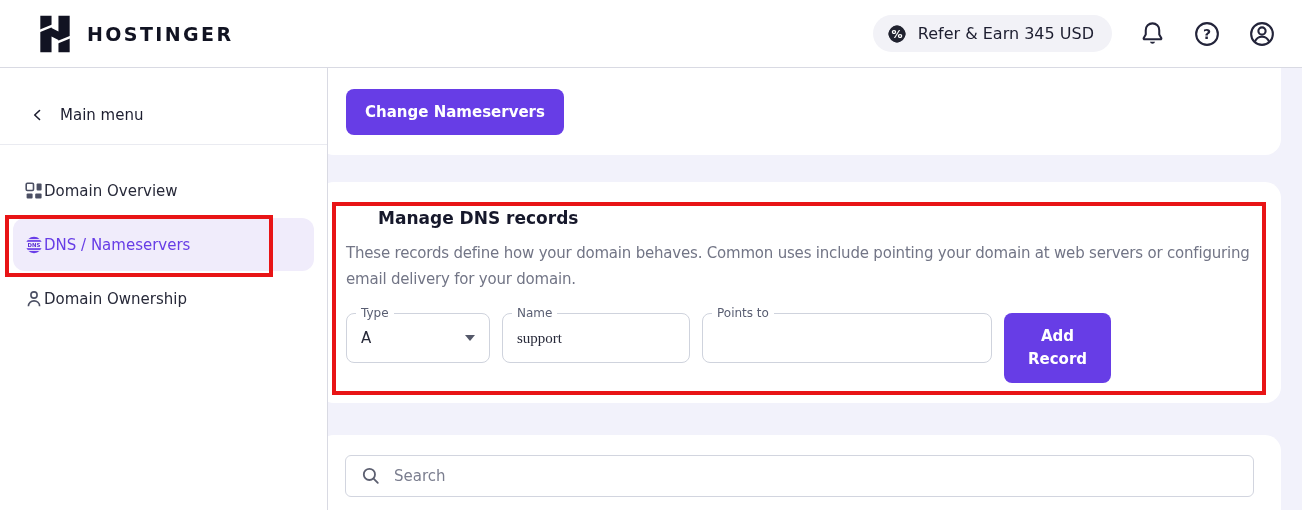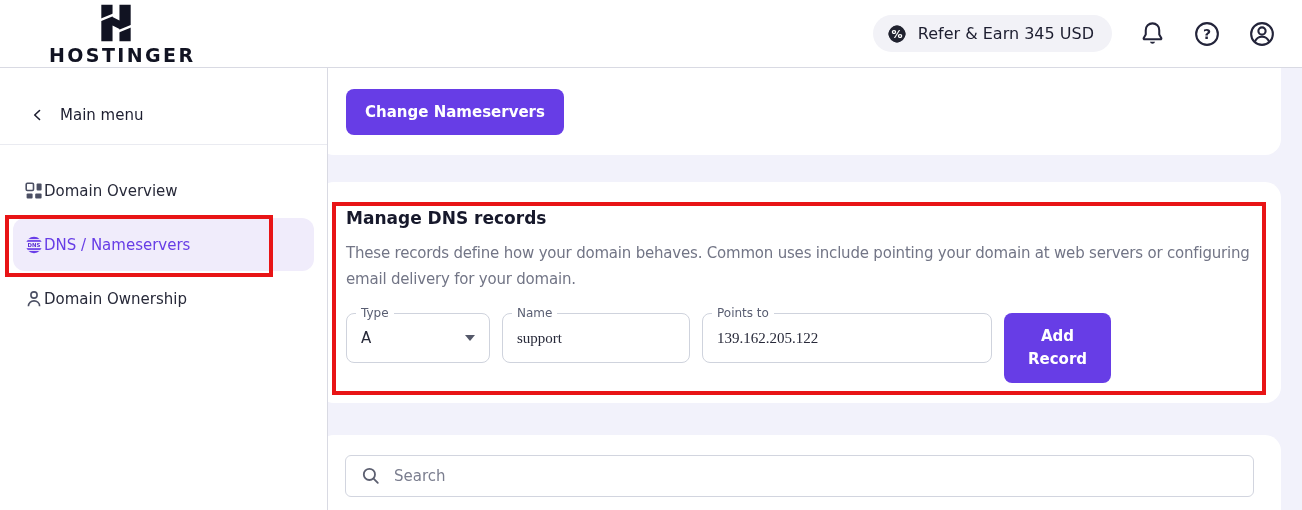--- a/index.html
+++ b/index.html
@@ -8,21 +8,21 @@
     font-family:"DejaVu Sans","Liberation Sans",sans-serif;
     background:#f2f2fb; color:#1d1e30; position:relative;
   }
 
   
   .header {
     position:absolute; top:0; left:0; width:1302px; height:68px;
     background:#fff; border-bottom:1px solid #d9dae3;
     display:flex; align-items:center; padding:0 26px 0 36px; z-index:3;
   }
-  .brand { display:flex; align-items:center; cursor:pointer;flex-direction:column; }
+  .brand { display:flex; align-items:center; cursor:pointer; }
   .brand-text { font-size:19px; font-weight:800; letter-spacing:2.4px; margin-left:13px; color:#111322; }
   .header-right { margin-left:auto; display:flex; align-items:center; gap:27px; }
   .refer-pill {
     background:#f2f2f7; border:none; border-radius:20px; height:37px;
     padding:0 18px 0 13px; display:flex; align-items:center; gap:10px;
     font-size:16px; color:#1d1e30; font-family:inherit; cursor:pointer;
   }
   .icon-btn { background:none; border:none; padding:0; cursor:pointer; display:flex; }
 
   
@@ -49,21 +49,21 @@
   .main { position:absolute; left:285px; top:68px; right:0; bottom:0; background:#f2f2fb; }
   .card { position:absolute; left:33px; width:963px; background:#fff; border-radius:16px; }
   .card-nameservers { top:0; height:87px; border-radius:0 0 16px 16px; }
   .btn-primary {
     background:#673de6; color:#fff; border:none; border-radius:8px;
     font-weight:700; font-size:15px; font-family:inherit; cursor:pointer;
   }
   .btn-change { position:absolute; left:28px; top:21px; width:218px; height:46px; }
 
   .card-dns { top:114px; height:221px; padding:26px 28px; }
-  .card-title { font-size:17px; font-weight:700; color:#16182b; }
+  .card-title { font-size:17px; font-weight:700; color:#16182b;margin-left:32px; }
   .card-desc { margin-top:12px; font-size:15px; line-height:26px; color:#727586; width:912px; letter-spacing:-0.2px; }
   .form-row { margin-top:21px; display:flex; gap:12px; align-items:flex-start; }
   .field {
     position:relative; height:50px; border:1px solid #cfd3dd; border-radius:8px;
     background:#fff; display:flex; align-items:center; padding:0 14px; flex:none;
   }
   .field-label {
     position:absolute; top:-8px; left:9px; background:#fff; padding:0 5px;
     font-size:12px; line-height:14px; color:#595e72; white-space:nowrap;
   }
@@ -209,21 +209,20 @@
         <span class="caret-down"></span>
       </div>
 
       <div class="field field-name">
         <span class="field-label">Name</span>
         <input type="text" value="support" style="">
       </div>
 
       <div class="field field-points">
         <span class="field-label">Points to</span>
-        <input type="text" value="139.162.205.122" style="">
       </div>
 
 
       <button class="btn-primary btn-add">Add Record</button>
     </div>
 
     <div class="red-box red-box-card"></div>
   </div>
 
   <div class="card card-search">

